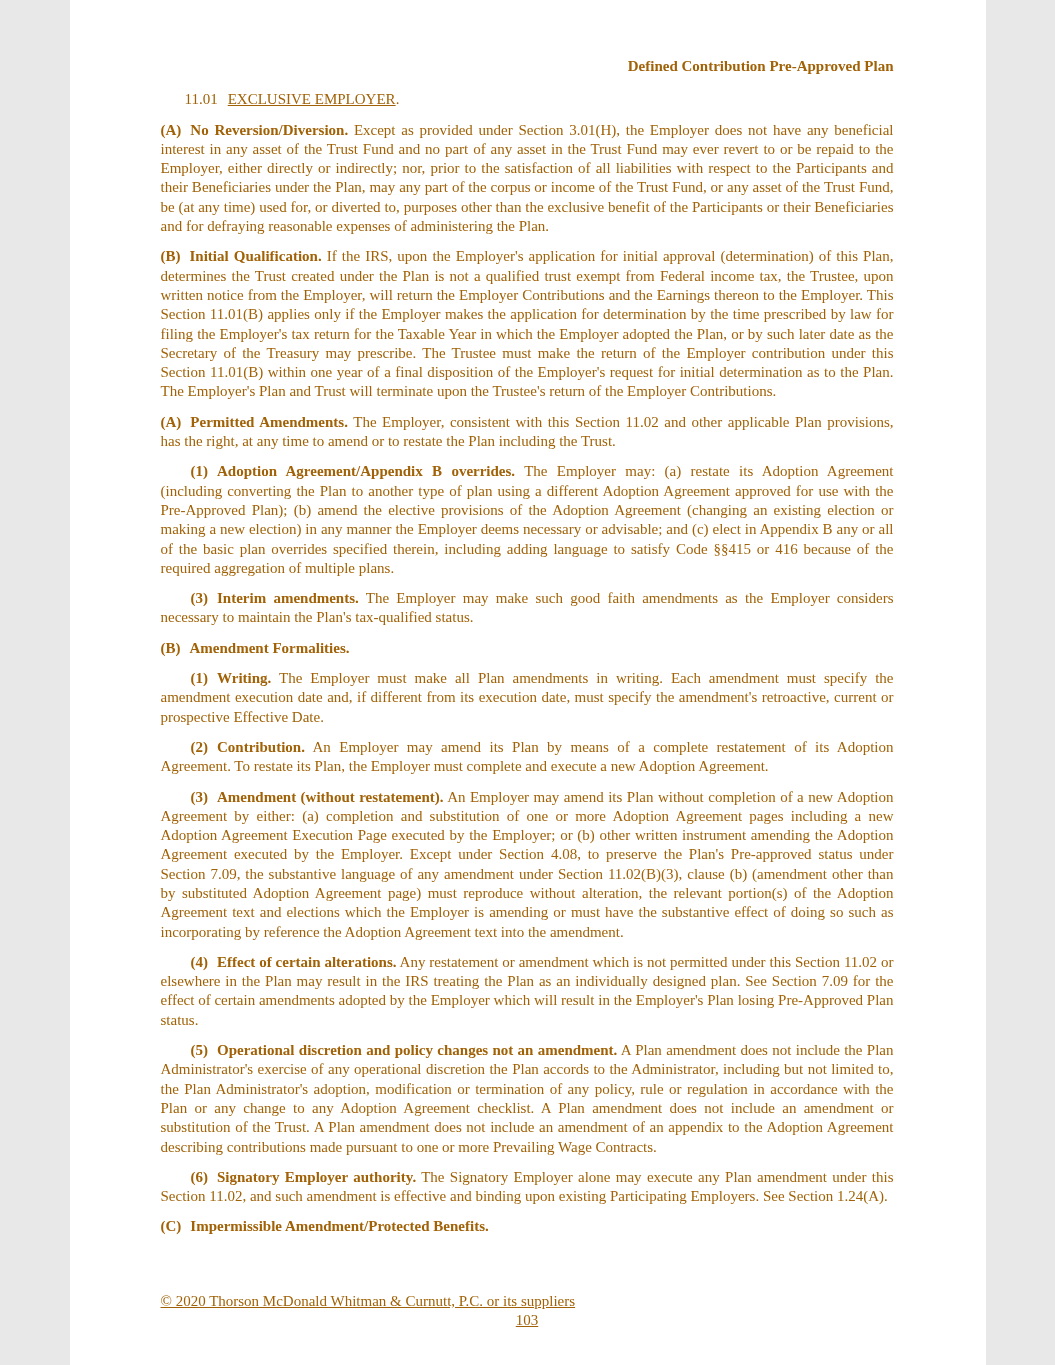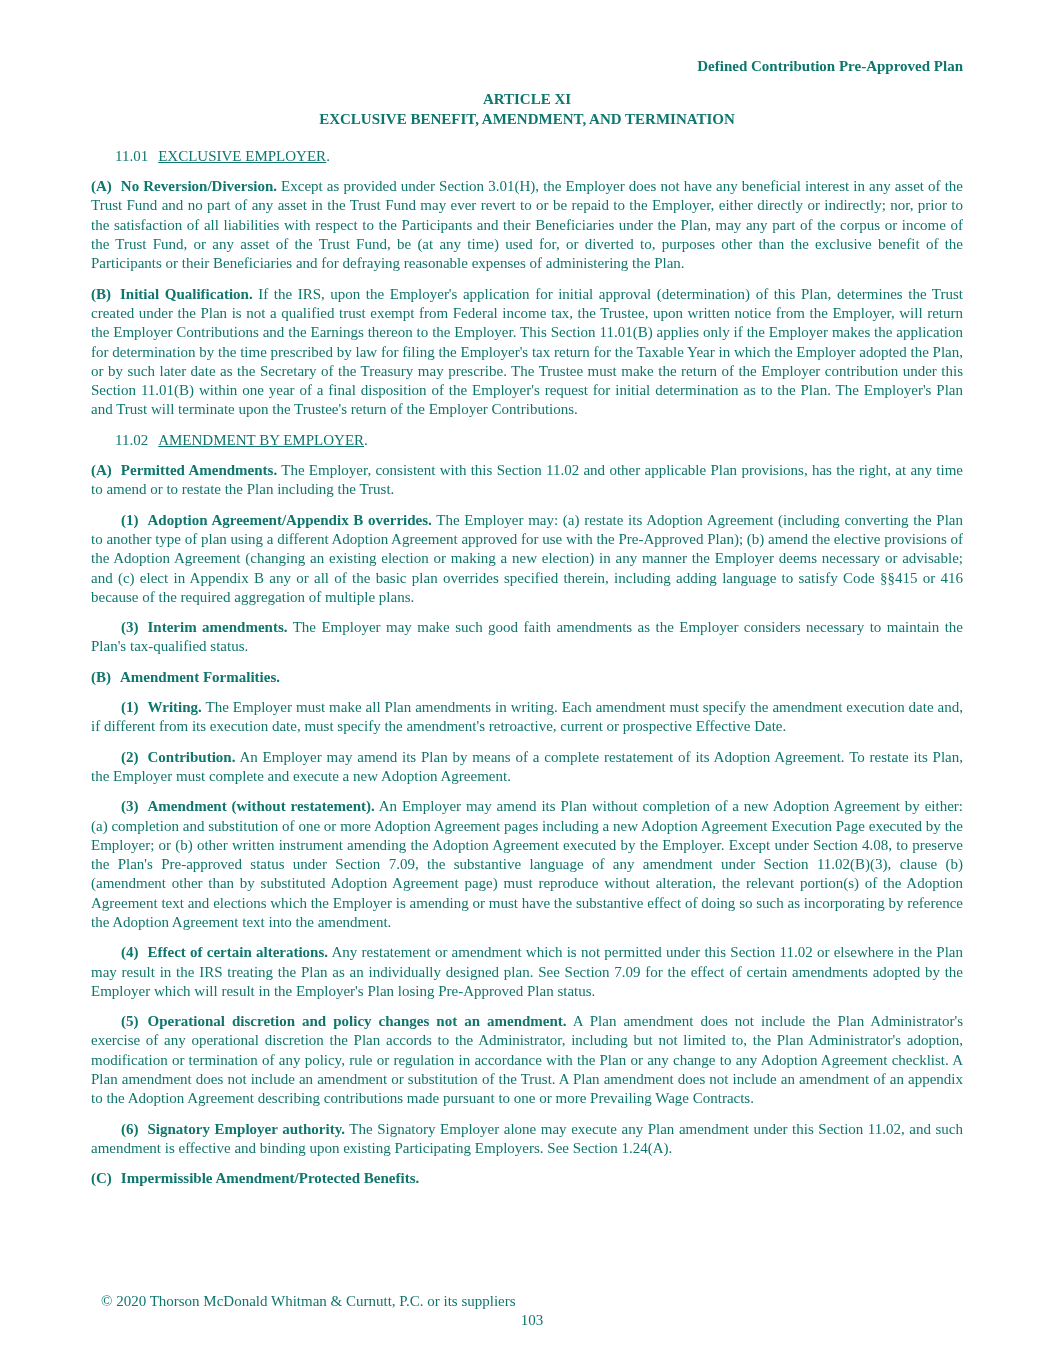--- a/index.html
+++ b/index.html
@@ -1,60 +1,55 @@
 <!DOCTYPE html>
 <html><head>
 <meta charset="utf-8">
 <style>
   html,body { margin:0; padding:0; background:#e8e8e8; }
   .page {
     position:relative;
-    width:1055px; height:1365px;
+    width:916px; height:1365px;
     margin:0 auto;
     background:#ffffff;
-    color:#0f766e;
+    color:#a16207;
     font-family:"Liberation Serif", serif;
     font-size:15px;
     line-height:19.3px;
     box-sizing:border-box;
     padding:57px 92px 0 91px;
   }
   .hdr-right { font-weight:bold; text-align:right; margin:0 0 14px 0; }
   .doc-title { text-align:center; font-weight:bold; margin:0; }
   .title-block { margin:0 0 18px 0; }
   .sec { margin:0 0 11px 26px; }
   .num { margin-right:10px;margin-left:24px; }
   .ut { text-decoration:underline; }
   .para { margin:0 0 11px 0; text-align:justify; }
   .sub { text-indent:30px; }
   .b { font-weight:bold; }
   .lbl { margin-right:9px; }
-  .footer { position:absolute; left:101px; right:92px; top:1292px; }
+  .footer { position:absolute; left:91px; right:92px; top:1292px;text-decoration:underline; }
   .copyright { text-align:left; }
   .pgnum { text-align:center; }
 </style>
 </head>
 <body>
 
 <div class="page">
 
   <div class="hdr-right">Defined Contribution Pre-Approved Plan</div>
 
-  <div class="title-block">
-    <p class="doc-title">ARTICLE XI</p>
-    <p class="doc-title">EXCLUSIVE BENEFIT, AMENDMENT, AND TERMINATION</p>
-  </div>
 
   <p class="para sec"><span class="num">11.01</span><span class="ut">EXCLUSIVE EMPLOYER</span><span>.</span></p>
 
   <p class="para"><span class="b lbl">(A)</span><span class="b">No Reversion/Diversion.</span> <span>Except as provided under Section 3.01(H), the Employer does not have any beneficial interest in any asset of the Trust Fund and no part of any asset in the Trust Fund may ever revert to or be repaid to the Employer, either directly or indirectly; nor, prior to the satisfaction of all liabilities with respect to the Participants and their Beneficiaries under the Plan, may any part of the corpus or income of the Trust Fund, or any asset of the Trust Fund, be (at any time) used for, or diverted to, purposes other than the exclusive benefit of the Participants or their Beneficiaries and for defraying reasonable expenses of administering the Plan.</span></p>
 
   <p class="para"><span class="b lbl">(B)</span><span class="b">Initial Qualification.</span> <span>If the IRS, upon the Employer's application for initial approval (determination) of this Plan, determines the Trust created under the Plan is not a qualified trust exempt from Federal income tax, the Trustee, upon written notice from the Employer, will return the Employer Contributions and the Earnings thereon to the Employer. This Section 11.01(B) applies only if the Employer makes the application for determination by the time prescribed by law for filing the Employer's tax return for the Taxable Year in which the Employer adopted the Plan, or by such later date as the Secretary of the Treasury may prescribe. The Trustee must make the return of the Employer contribution under this Section 11.01(B) within one year of a final disposition of the Employer's request for initial determination as to the Plan. The Employer's Plan and Trust will terminate upon the Trustee's return of the Employer Contributions.</span></p>
 
-  <p class="para sec"><span class="num">11.02</span><span class="ut">AMENDMENT BY EMPLOYER</span><span>.</span></p>
 
   <p class="para"><span class="b lbl">(A)</span><span class="b">Permitted Amendments.</span> <span>The Employer, consistent with this Section 11.02 and other applicable Plan provisions, has the right, at any time to amend or to restate the Plan including the Trust.</span></p>
 
   <p class="para sub"><span class="b lbl">(1)</span><span class="b">Adoption Agreement/Appendix B overrides.</span> <span>The Employer may: (a) restate its Adoption Agreement (including converting the Plan to another type of plan using a different Adoption Agreement approved for use with the Pre-Approved Plan); (b) amend the elective provisions of the Adoption Agreement (changing an existing election or making a new election) in any manner the Employer deems necessary or advisable; and (c) elect in Appendix B any or all of the basic plan overrides specified therein, including adding language to satisfy Code §§415 or 416 because of the required aggregation of multiple plans.</span></p>
 
 
   <p class="para sub"><span class="b lbl">(3)</span><span class="b">Interim amendments.</span> <span>The Employer may make such good faith amendments as the Employer considers necessary to maintain the Plan's tax-qualified status.</span></p>
 
   <p class="para"><span class="b lbl">(B)</span><span class="b">Amendment Formalities.</span></p>
 

